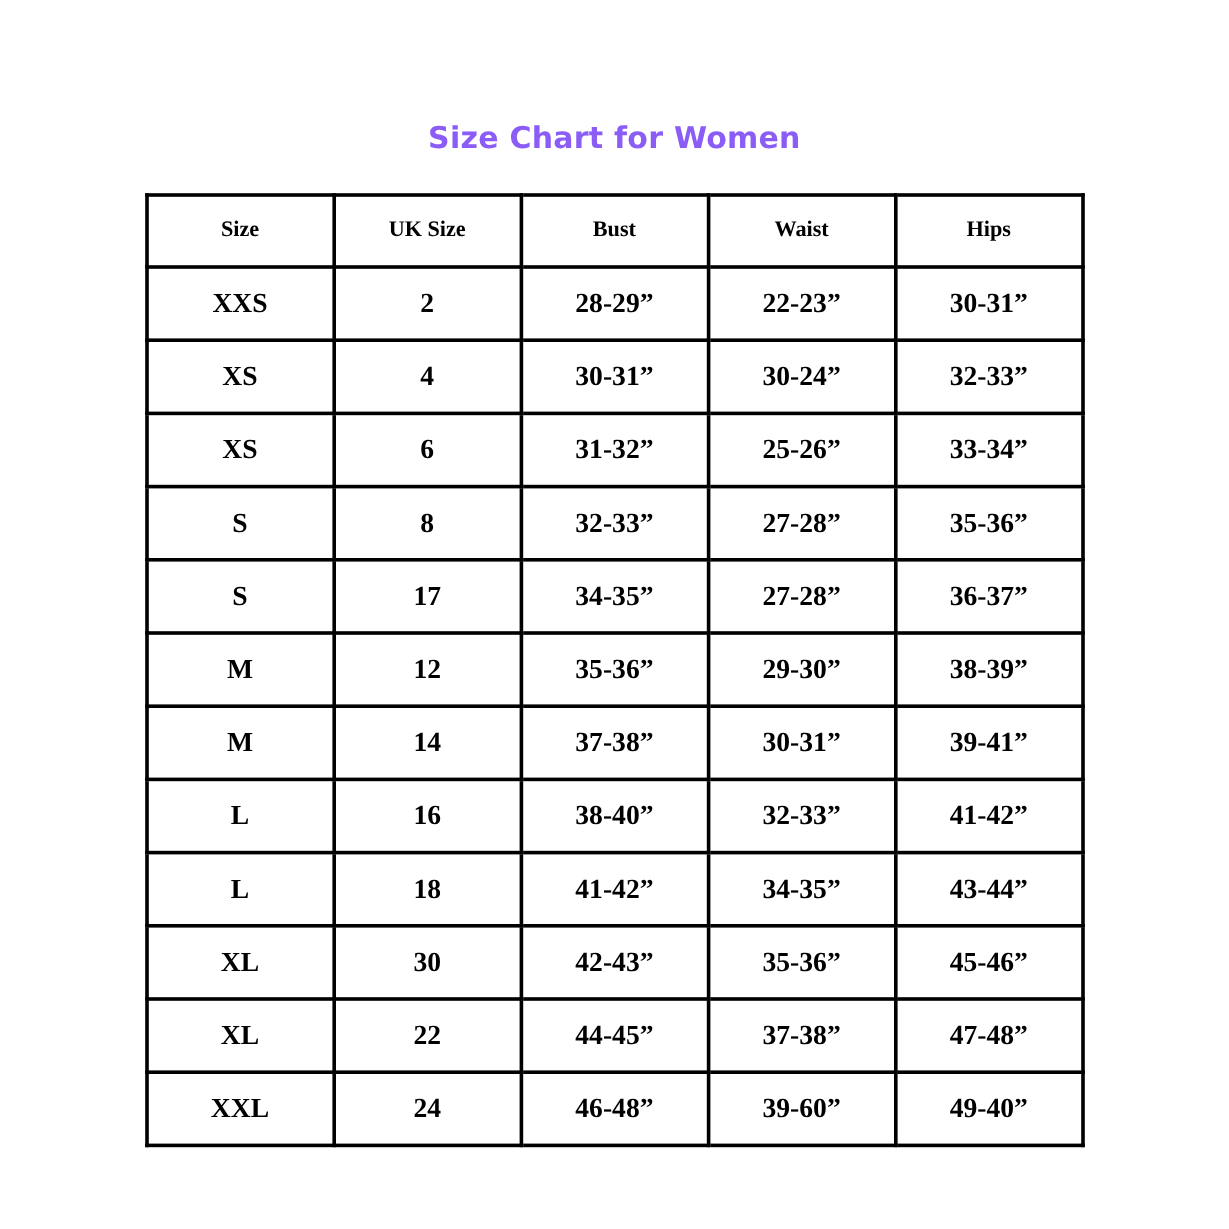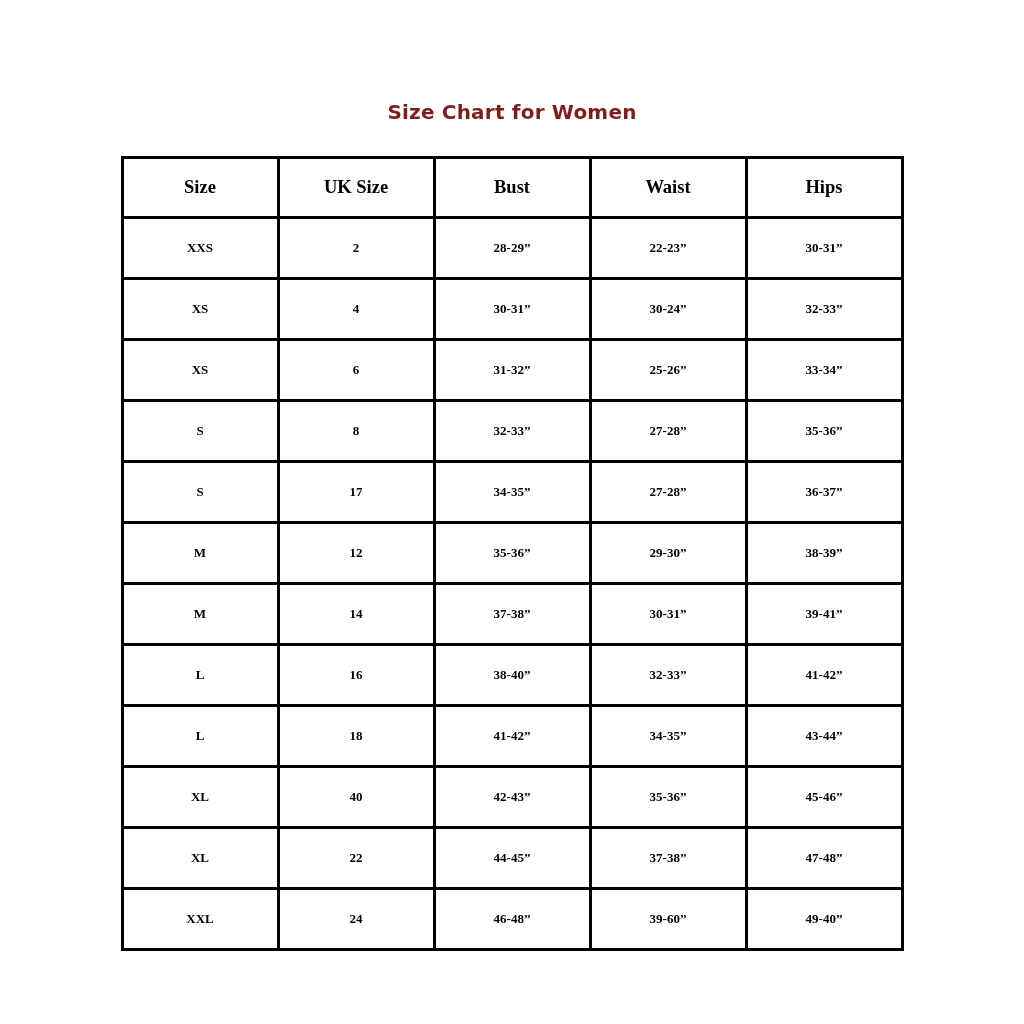--- a/index.html
+++ b/index.html
@@ -18,25 +18,25 @@
   .page {
     width: 1024px;
     height: 1024px;
     box-sizing: border-box;
     display: flex;
     flex-direction: column;
     align-items: center;
   }
   .chart-title {
     margin-top: 100px;
-    font-size: 20px;
+    font-size: 25px;
     font-weight: bold;
     letter-spacing: 0.2px;
     text-align: center;
-    color: #7f1d1d;
+    color: #8b5cf6;
   }
   .table-wrap {
     margin-top: 32px;
     font-family: Liberation Serif, serif;
   }
   table.size-table {
     border-collapse: collapse;
     width: 780px;
     table-layout: fixed;
   }
@@ -47,21 +47,21 @@
     vertical-align: middle;
     font-weight: bold;
     color: #000000;
   }
   table.size-table th {
     height: 55px;
     font-size: 18.5px;
   }
   table.size-table td {
     height: 56px;
-    font-size: 13px;
+    font-size: 23px;
   }
   table.size-table col.c0 { width: 156px; }
   table.size-table col.c1 { width: 156px; }
   table.size-table col.c2 { width: 156px; }
   table.size-table col.c3 { width: 156px; }
   table.size-table col.c4 { width: 156px; }
 </style>
 </head>
 <body>
 
@@ -146,21 +146,21 @@
         </tr>
         <tr>
           <td>L</td>
           <td>18</td>
           <td>41-42”</td>
           <td>34-35”</td>
           <td>43-44”</td>
         </tr>
         <tr>
           <td>XL</td>
-          <td>40</td>
+          <td>30</td>
           <td>42-43”</td>
           <td>35-36”</td>
           <td>45-46”</td>
         </tr>
         <tr>
           <td>XL</td>
           <td>22</td>
           <td>44-45”</td>
           <td>37-38”</td>
           <td>47-48”</td>

